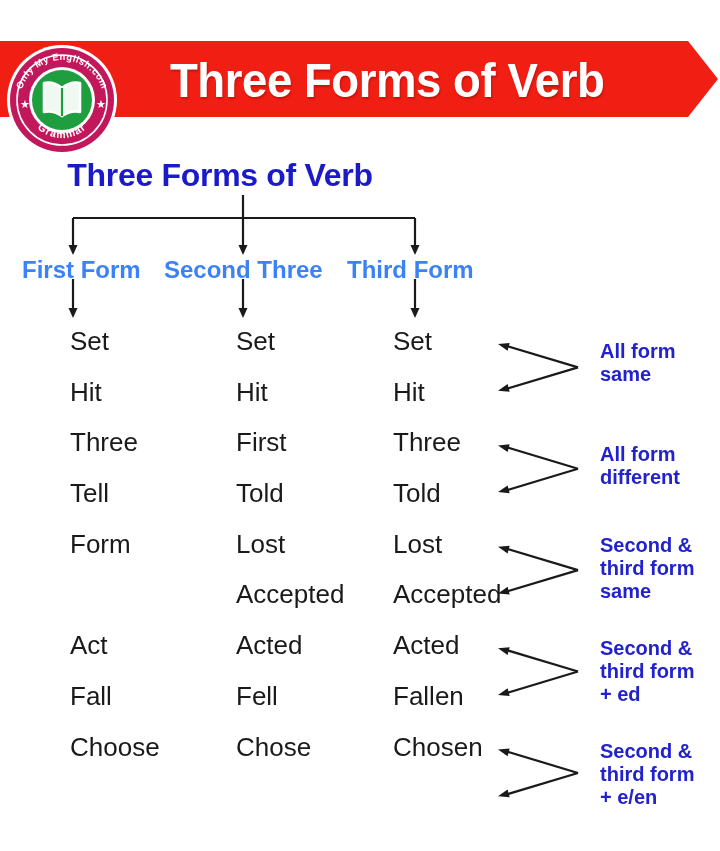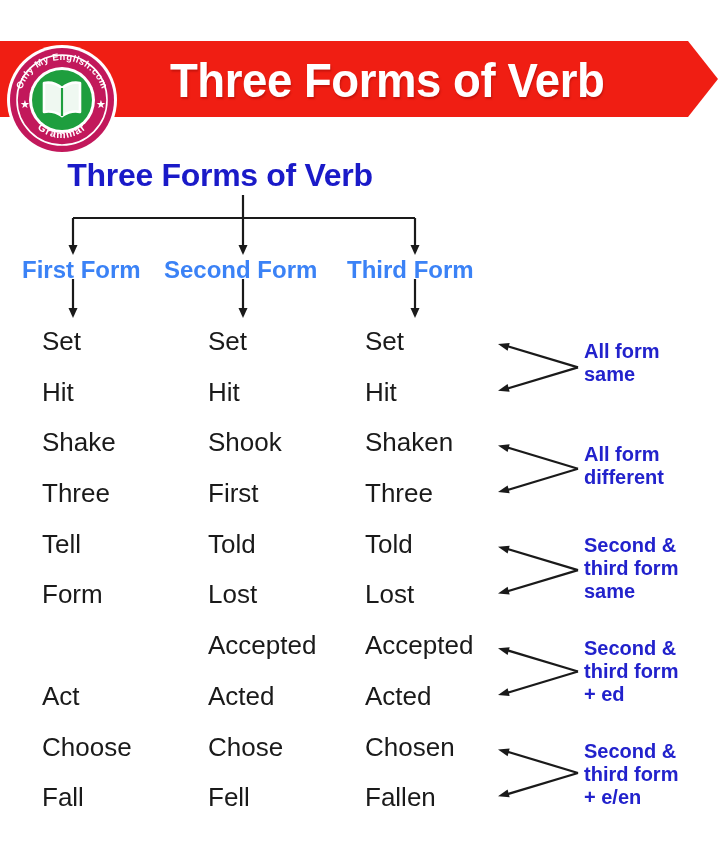--- a/index.html
+++ b/index.html
@@ -74,38 +74,39 @@
     position:relative;
     height:50.7px;
   }
   .verb-cell{
     position:absolute;
     color:#1a1a1a;
     font-size:26px;
     font-weight:normal;
     white-space:nowrap;
     top:0;
+    margin-left:28px;
   }
   .verb-cell.c0{left:42px;}
   .verb-cell.c1{left:208px;}
   .verb-cell.c2{left:365px;}
 
   
   #annotations{
     position:absolute;left:0;top:0;width:720px;height:851px;
     pointer-events:none;
   }
   .annotation-label{
     position:absolute;
     color:#2222cc;
     font-weight:bold;
     font-size:20px;
     line-height:23px;
     white-space:pre-line;
-    left:584px;
+    left:600px;
   }
   #annotation-label-0{top:340px;}
   #annotation-label-1{top:443px;}
   #annotation-label-2{top:534px;}
   #annotation-label-3{top:637px;}
   #annotation-label-4{top:740px;}
 </style>
 </head>
 <body>
 
@@ -171,40 +172,35 @@
     <line x1="415" y1="84" x2="415" y2="115"></line>
   </g>
   <g fill="#1a1a1a">
     <polygon points="73,123 68.5,113 77.5,113"></polygon>
     <polygon points="243,123 238.5,113 247.5,113"></polygon>
     <polygon points="415,123 410.5,113 419.5,113"></polygon>
   </g>
 </svg>
 
 <div class="col-header" id="col-header-1">First Form</div>
-<div class="col-header" id="col-header-2">Second Form</div>
+<div class="col-header" id="col-header-2">Second Three</div>
 <div class="col-header" id="col-header-3">Third Form</div>
 
 <div id="verb-table">
     <div class="verb-row">
       <div class="verb-cell c0">Set</div>
       <div class="verb-cell c1">Set</div>
       <div class="verb-cell c2">Set</div>
     </div>
     <div class="verb-row">
       <div class="verb-cell c0">Hit</div>
       <div class="verb-cell c1">Hit</div>
       <div class="verb-cell c2">Hit</div>
     </div>
     <div class="verb-row">
-      <div class="verb-cell c0">Shake</div>
-      <div class="verb-cell c1">Shook</div>
-      <div class="verb-cell c2">Shaken</div>
-    </div>
-    <div class="verb-row">
       <div class="verb-cell c0">Three</div>
       <div class="verb-cell c1">First</div>
       <div class="verb-cell c2">Three</div>
     </div>
     <div class="verb-row">
       <div class="verb-cell c0">Tell</div>
       <div class="verb-cell c1">Told</div>
       <div class="verb-cell c2">Told</div>
     </div>
     <div class="verb-row">
@@ -215,28 +211,28 @@
     <div class="verb-row">
       <div class="verb-cell c1">Accepted</div>
       <div class="verb-cell c2">Accepted</div>
     </div>
     <div class="verb-row">
       <div class="verb-cell c0">Act</div>
       <div class="verb-cell c1">Acted</div>
       <div class="verb-cell c2">Acted</div>
     </div>
     <div class="verb-row">
+      <div class="verb-cell c0">Fall</div>
+      <div class="verb-cell c1">Fell</div>
+      <div class="verb-cell c2">Fallen</div>
+    </div>
+    <div class="verb-row">
       <div class="verb-cell c0">Choose</div>
       <div class="verb-cell c1">Chose</div>
       <div class="verb-cell c2">Chosen</div>
-    </div>
-    <div class="verb-row">
-      <div class="verb-cell c0">Fall</div>
-      <div class="verb-cell c1">Fell</div>
-      <div class="verb-cell c2">Fallen</div>
     </div>
   </div>
 
 <svg id="annotations" viewBox="0 0 720 851">
     <g>
       <line x1="578" y1="367.35" x2="507" y2="346" stroke="#1a1a1a" stroke-width="2.2"></line>
       <polygon points="0,0 11,-4 11,4" fill="#1a1a1a" transform="translate(498,344) rotate(14.942560747997277)"></polygon>
       <line x1="578" y1="367.35" x2="507" y2="388.7" stroke="#1a1a1a" stroke-width="2.2"></line>
       <polygon points="0,0 11,-4 11,4" fill="#1a1a1a" transform="translate(498,390.7) rotate(345.0574392520028)"></polygon>
     </g>

